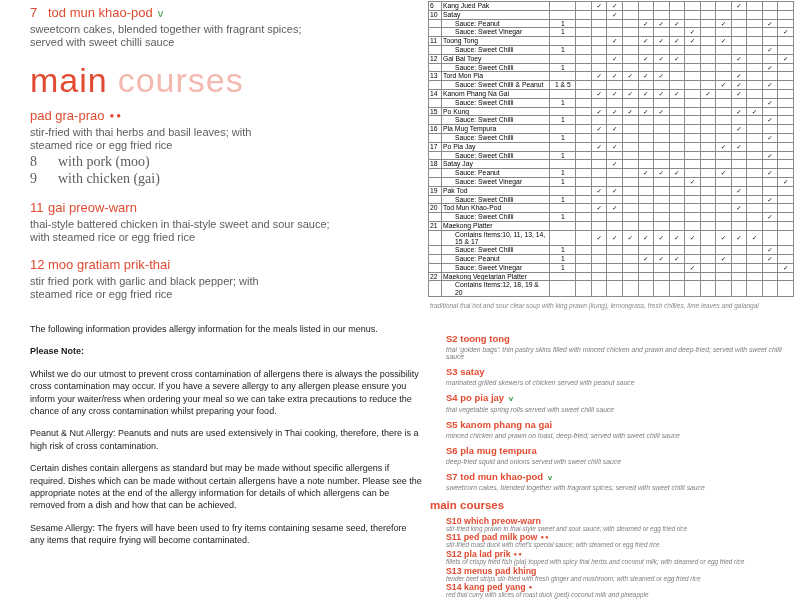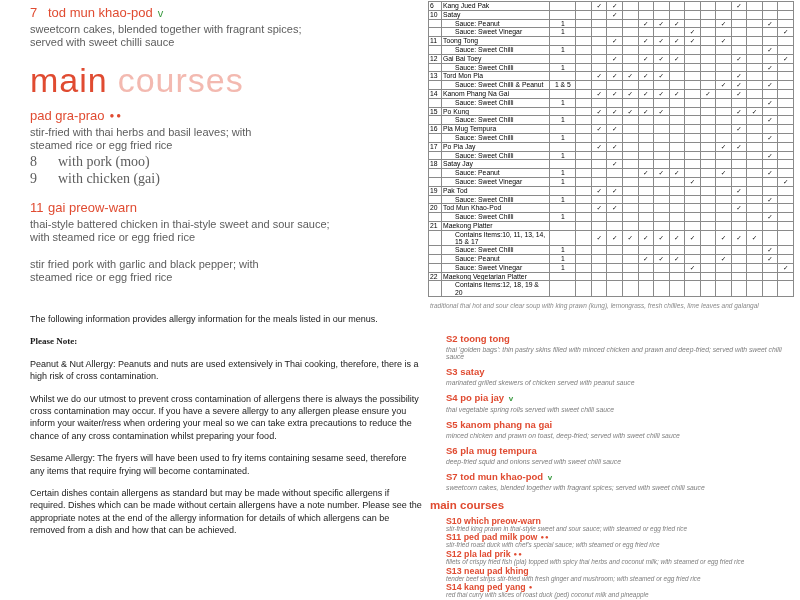--- a/index.html
+++ b/index.html
@@ -2,21 +2,21 @@
 <html style="--accent: #e04b31; --accent-light: #f3b9b0; --veg: #3a9b40; --desc: #5d5d5d; --tline: #8a8a8a;"><head>
 <meta charset="utf-8">
 <style>
   *{margin:0;padding:0;box-sizing:border-box;}
   html,body{background:#ffffff;}
   body{width:800px;height:600px;overflow:hidden;font-family:"Liberation Sans","DejaVu Sans",sans-serif;}
   #canvas{position:relative;width:800px;height:600px;background:#fff;overflow:hidden;}
   .page{position:absolute;}
   #page-tl{left:30px;top:6px;width:392px;height:300px;overflow:hidden;}
   #page-tr{left:428px;top:0;width:370px;height:297px;overflow:hidden;}
-  #page-bl{left:30px;top:313px;width:392px;height:262px;overflow:hidden;color:#1a1a1a;font-size:9px;line-height:1.38;}
+  #page-bl{left:30px;top:323px;width:392px;height:262px;overflow:hidden;color:#1a1a1a;font-size:9px;line-height:1.38;}
   #page-br{left:430px;top:300px;width:366px;height:300px;overflow:hidden;}
 
   
   .menu-group{margin-bottom:13px;}
   .dish-line{font-size:13px;line-height:1.15;color:var(--accent,#e04b31);}
   .dish-num{display:inline-block;min-width:18px;}
   .veg-mark{color:var(--veg,#3a9b40);font-size:11px;margin-left:5px;}
   .spice-dots{color:var(--accent,#e04b31);font-size:8px;letter-spacing:2px;margin-left:5px;vertical-align:2px;}
   .dish-desc{font-size:11px;line-height:1.22;color:var(--desc,#5d5d5d);margin-top:2px;}
   .option-line{font-size:14px;line-height:1.2;color:var(--desc,#5d5d5d);margin-top:1px;font-family:Liberation Serif, serif;}
@@ -30,21 +30,21 @@
   #allergen-table td{border:1px solid var(--tline,#8a8a8a);font-size:6.8px;line-height:7.8px;height:8px;padding:0 1px;color:#000;overflow:hidden;white-space:nowrap;}
   #allergen-table td.c-num{width:13px;}
   #allergen-table td.c-name{width:108px;}
   #allergen-table td.c-name.indent{padding-left:13px;}
   #allergen-table td.c-name.wrap{white-space:normal;line-height:7.2px;}
   #allergen-table td.c-note{width:26px;text-align:center;}
   #allergen-table td.c-chk{width:15.5px;text-align:center;font-size:6.5px;}
 
   
   #page-bl p{margin:0 0 10px 0;}
-  #page-bl p.bold{font-weight:bold;font-family:Liberation Serif, serif;}
+  #page-bl p.bold{font-weight:bold;}
 
   
   .partial-caption{font-size:6.5px;font-style:italic;color:#8a8a8a;margin:2px 0 25px 0;}
   .menu-item{margin-bottom:7px;margin-left:16px;}
   .mi-name{font-size:9.5px;line-height:10.5px;font-weight:bold;color:var(--accent,#e04b31);}
   .mi-name .spice-dots{font-size:6px;letter-spacing:1px;margin-left:3px;vertical-align:1px;}
   .mi-name .veg-mark{font-size:8px;margin-left:2px;}
   .mi-desc{font-size:6.8px;line-height:7.4px;font-style:italic;color:#7d7d7d;margin-top:1px;}
   .section-heading{font-size:11.5px;font-weight:bold;color:var(--accent,#e04b31);margin:2px 0 6px 0;}
   #mains-list .menu-item{margin-bottom:1px;}
@@ -69,20 +69,21 @@
           <div class="dish-line"><span class="dish-nm">pad gra-prao</span><span class="spice-dots">●●</span></div>
           <div class="dish-desc">stir-fried with thai herbs and basil leaves; with<br>steamed rice or egg fried rice</div>
           <div class="option-line"><span class="opt-num">8</span><span class="opt-text">with pork (moo)</span></div>
           <div class="option-line"><span class="opt-num">9</span><span class="opt-text">with chicken (gai)</span></div>
         </div>
         <div class="menu-group">
           <div class="dish-line"><span class="dish-num">11</span><span class="dish-nm">gai preow-warn</span></div>
           <div class="dish-desc">thai-style battered chicken in thai-style sweet and sour sauce;<br>with steamed rice or egg fried rice</div>
         </div>
         <div class="menu-group">
+          <div class="dish-line"><span class="dish-num">12</span><span class="dish-nm">moo gratiam prik-thai</span></div>
           <div class="dish-desc">stir fried pork with garlic and black pepper; with<br>steamed rice or egg fried rice</div>
         </div>
       </div>
   </section>
 
   <section id="page-tr" class="page">
     <table id="allergen-table">
         <tbody>
           <tr>
             <td class="c-num">6</td>
@@ -693,24 +694,24 @@
             <td class="c-chk"></td>
           </tr>
         </tbody>
       </table>
   </section>
 
   <section id="page-bl" class="page">
     <p>The following information provides allergy information for the meals listed in our menus.</p>
     <p class="bold">Please Note:</p>
     <div id="allergy-paragraphs">
+        <p>Whilst we do our utmost to prevent cross contamination of allergens there is always the possibility cross contamination may occur. If you have a severe allergy to any allergen please ensure you inform your waiter/ress when ordering your meal so we can take extra precautions to reduce the chance of any cross contamination whilst preparing your food.</p>
         <p>Peanut &amp; Nut Allergy: Peanuts and nuts are used extensively in Thai cooking, therefore, there is a high risk of cross contamination.</p>
-        <p>Whilst we do our utmost to prevent cross contamination of allergens there is always the possibility cross contamination may occur. If you have a severe allergy to any allergen please ensure you inform your waiter/ress when ordering your meal so we can take extra precautions to reduce the chance of any cross contamination whilst preparing your food.</p>
+        <p>Certain dishes contain allergens as standard but may be made without specific allergens if required. Dishes which can be made without certain allergens have a note number. Please see the appropriate notes at the end of the allergy information for details of which allergens can be removed from a dish and how that can be achieved.</p>
         <p>Sesame Allergy: The fryers will have been used to fry items containing sesame seed, therefore any items that require frying will become contaminated.</p>
-        <p>Certain dishes contain allergens as standard but may be made without specific allergens if required. Dishes which can be made without certain allergens have a note number. Please see the appropriate notes at the end of the allergy information for details of which allergens can be removed from a dish and how that can be achieved.</p>
       </div>
   </section>
 
   <section id="page-br" class="page">
     <div class="partial-caption">traditional thai hot and sour clear soup with king prawn (kung), lemongrass, fresh chillies, lime leaves and galangal</div>
     <div id="starters-list">
         <div class="menu-item">
           <div class="mi-name"><span class="mi-code">S2</span> <span class="mi-nm">toong tong</span></div>
           <div class="mi-desc">thai 'golden bags': thin pastry skins filled with minced chicken and prawn and deep-fried; served with sweet chilli sauce</div>
         </div>
@@ -743,21 +744,21 @@
         </div>
         <div class="menu-item">
           <div class="mi-name"><span class="mi-code">S11</span> <span class="mi-nm">ped pad milk pow</span><span class="spice-dots">●●</span></div>
           <div class="mi-desc">stir-fried roast duck with chef's special sauce; with steamed or egg fried rice</div>
         </div>
         <div class="menu-item">
           <div class="mi-name"><span class="mi-code">S12</span> <span class="mi-nm">pla lad prik</span><span class="spice-dots">●●</span></div>
           <div class="mi-desc">fillets of crispy fried fish (pla) topped with spicy thai herbs and coconut milk; with steamed or egg fried rice</div>
         </div>
         <div class="menu-item">
-          <div class="mi-name"><span class="mi-code">S13</span> <span class="mi-nm">neau pad khing</span></div>
+          <div class="mi-name"><span class="mi-code">S13</span> <span class="mi-nm">menus pad khing</span></div>
           <div class="mi-desc">tender beef strips stir-fried with fresh ginger and mushroom; with steamed or egg fried rice</div>
         </div>
         <div class="menu-item">
           <div class="mi-name"><span class="mi-code">S14</span> <span class="mi-nm">kang ped yang</span><span class="spice-dots">●</span></div>
           <div class="mi-desc">red thai curry with slices of roast duck (ped) coconut milk and pineapple</div>
         </div>
         <div class="menu-item">
           <div class="mi-name"><span class="mi-code">S15</span> <span class="mi-nm">kang keow warn kung</span><span class="spice-dots">●●</span></div>
         </div>
       </div>

